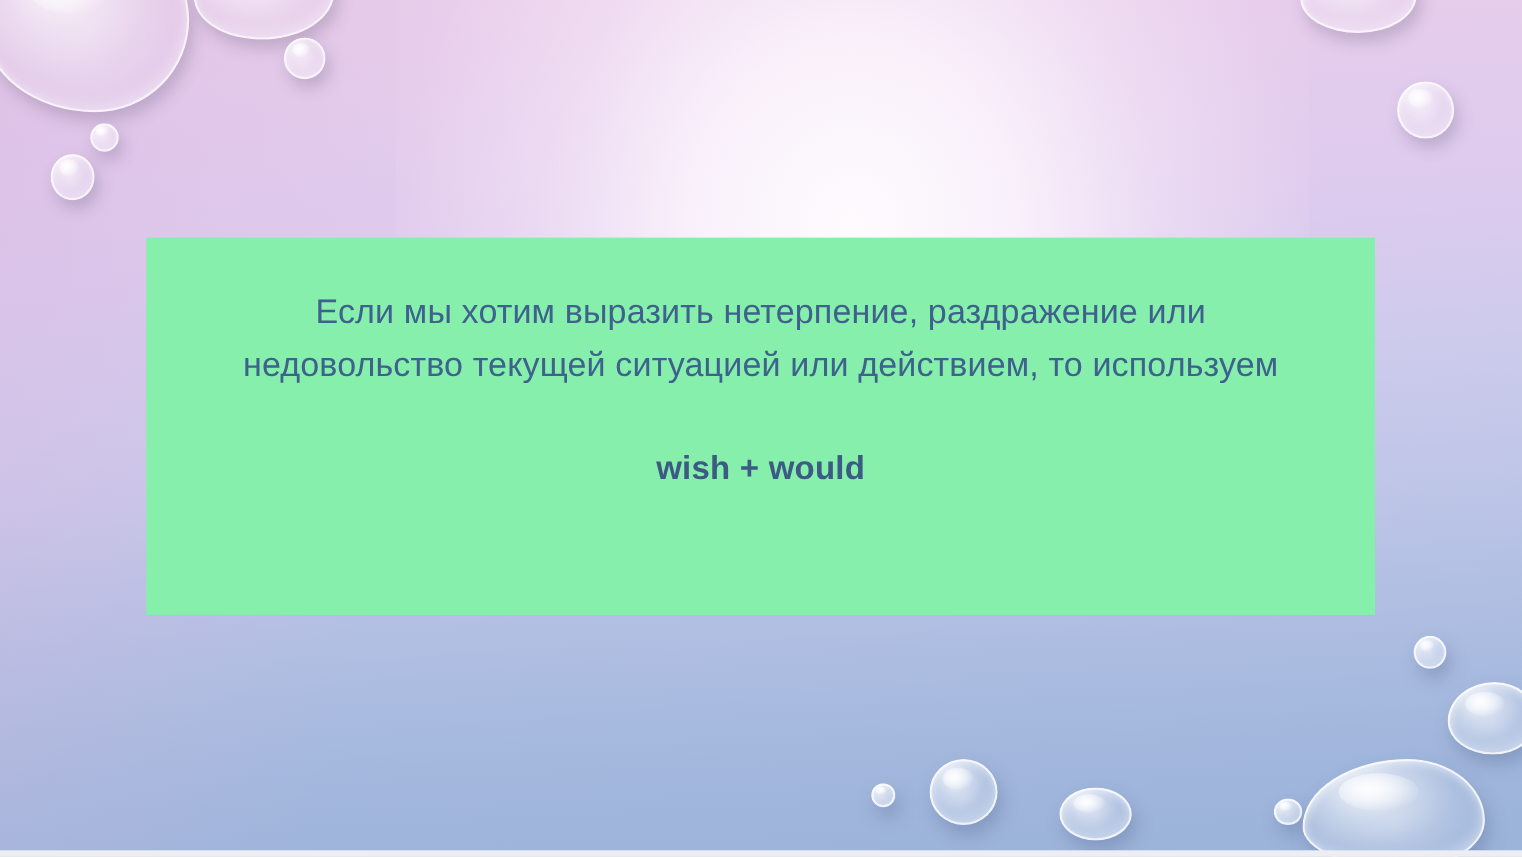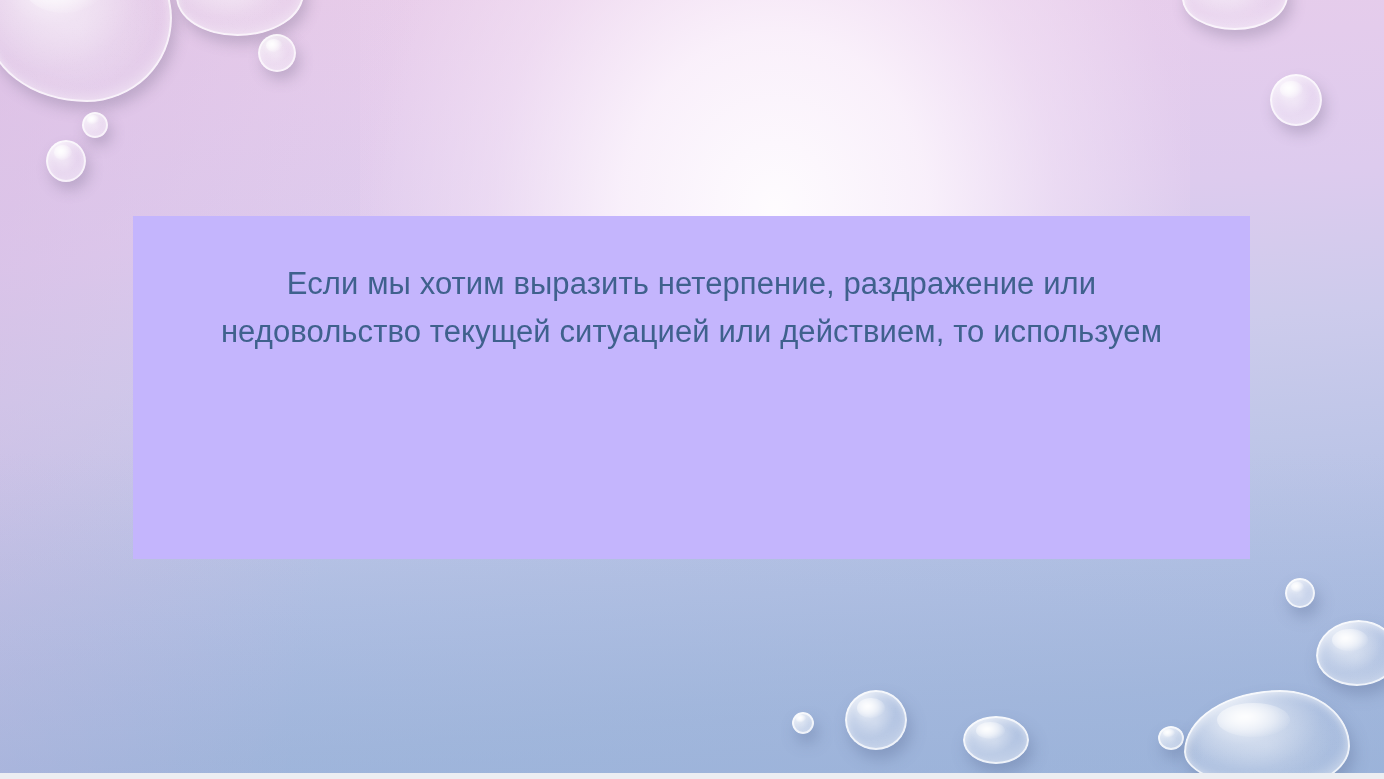--- a/index.html
+++ b/index.html
@@ -117,21 +117,21 @@
   #d13 { left: 1158px; top: 726px; width: 26px;  height: 24px; }
   #d14 { left: 1184px; top: 690px; width: 166px; height: 100px; border-radius: 58% 42% 44% 56% / 62% 56% 44% 38%; }
 
   
   .panel {
     position: absolute;
     left: 133px;
     top: 216px;
     width: 1117px;
     height: 343px;
-    background: #c4b5fd;
+    background: #86efac;
     display: flex;
     flex-direction: column;
     justify-content: flex-start;
     align-items: flex-start;
     box-sizing: border-box;
     padding: 44px 62px 0 62px;
   }
   .body-text {
     margin: 0;
     width: 100%;
@@ -201,17 +201,18 @@
   <div class="drop blue" id="d13">
       <span class="spec"></span>
     </div>
   <div class="drop blue" id="d14">
       <span class="spec"></span>
     </div>
 
   <div class="panel">
     <p class="body-text">Если мы хотим выразить нетерпение, раздражение или недовольство текущей ситуацией или действием, то используем</p>
     <div class="spacer-line"></div>
+    <p class="emph-text">wish + would</p>
   </div>
 
   <div class="bottom-strip"></div>
 
 </div>
 
 </body></html>

